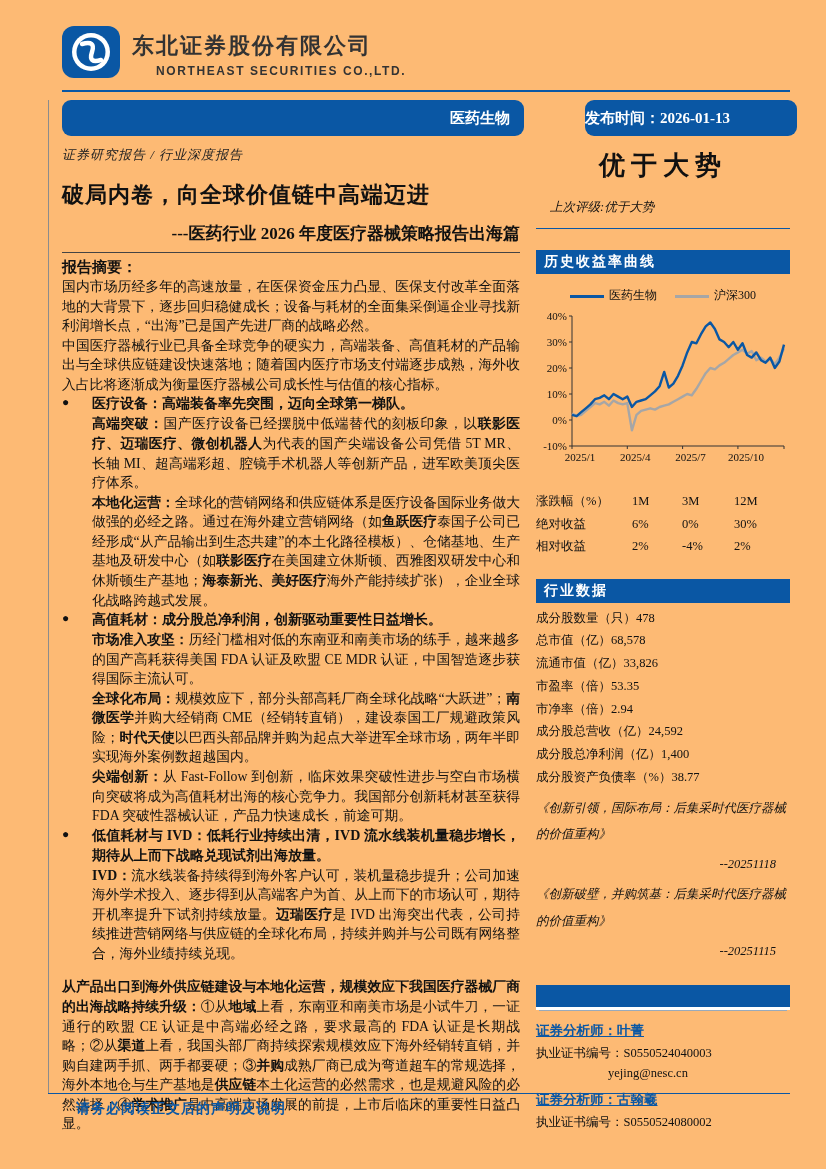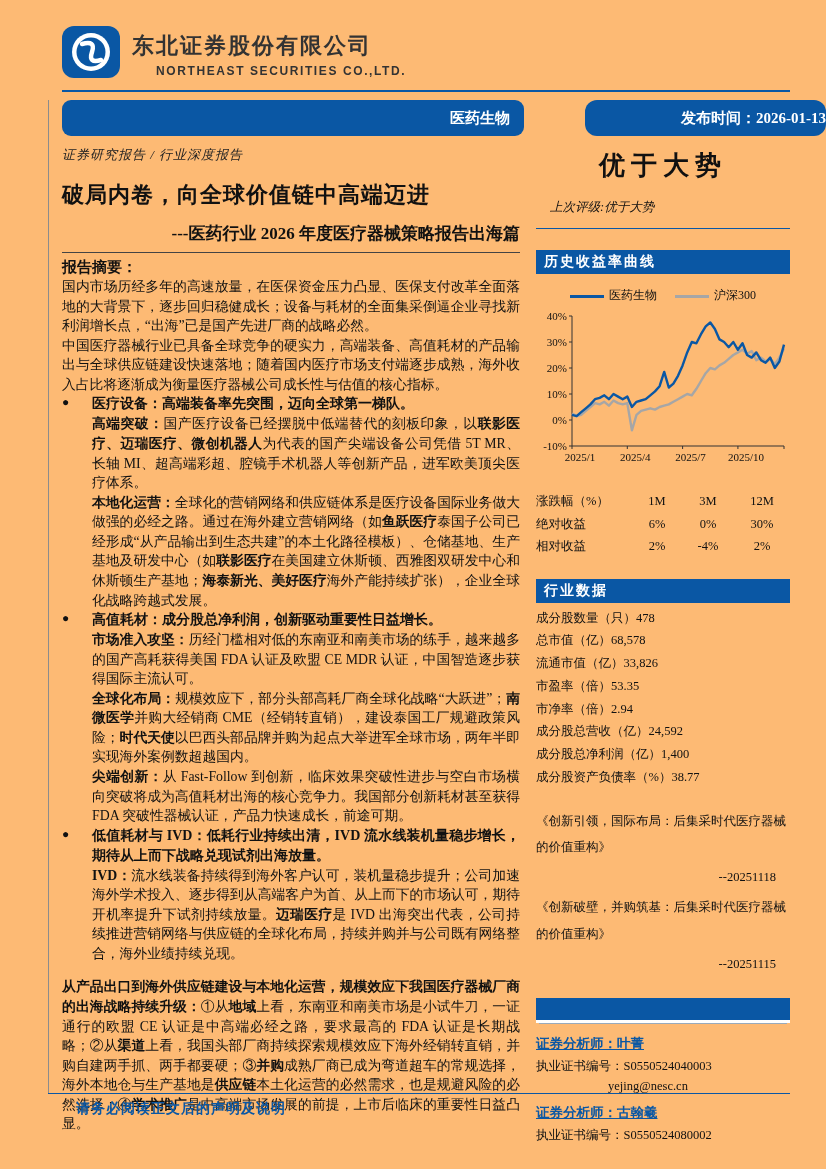--- a/index.html
+++ b/index.html
@@ -12,21 +12,21 @@
   .brand{position:absolute;left:62px;top:26px;display:flex;align-items:center;gap:12px;}
   .brand-text .cn{font-size:22px;font-weight:bold;color:#333;letter-spacing:2px;font-family:"Liberation Sans","DejaVu Sans",sans-serif;}
   .brand-text .en{font-size:12px;font-weight:bold;color:#333;letter-spacing:1.6px;margin-top:3px;font-family:"Liberation Sans","DejaVu Sans",sans-serif;padding-left:24px;}
   .brand-rule{position:absolute;left:62px;width:728px;top:90px;border-top:2px solid #0A57A4;}
   .v-rule{position:absolute;left:48px;top:100px;height:994px;border-left:1px solid #8c8c8c;}
 
   
   .pill{position:absolute;top:100px;height:36px;background:#0A57A4;border-radius:9px;color:#fff;
         font-weight:bold;font-size:15px;line-height:36px;font-family:"Liberation Serif",serif;}
   .pill-left{left:62px;width:462px;text-align:right;padding-right:14px;box-sizing:border-box;}
-  .pill-right{left:585px;width:241px;text-align:right;border-radius:12px;}
+  .pill-right{left:585px;width:212px;text-align:left;}
 
   
   .left-col{position:absolute;left:62px;top:146px;width:458px;}
   .report-type{font-style:italic;font-size:13px;color:#222;letter-spacing:1px;}
   .main-title{font-size:22px;font-weight:bold;margin-top:16px;letter-spacing:1px;}
   .sub-title{font-size:17px;font-weight:bold;text-align:right;margin-top:12px;}
   .title-rule{border-top:1px solid #444;margin-top:7px;}
   .summary-heading{font-size:15px;font-weight:bold;margin-top:5px;}
   .blocks{font-size:13.8px;line-height:1.42;text-align:justify;}
   .blk-para{margin:0;}
@@ -45,28 +45,28 @@
   .blue-rule{border-top:1px solid #0A57A4;margin-top:12px;}
   .bar{background:#0A57A4;color:#fff;font-weight:bold;font-size:14px;padding:3px 8px;letter-spacing:2px;margin-top:21px;}
   .bar-empty{background:#0A57A4;height:22px;margin-top:18px;border-bottom:3px solid #fff;box-shadow:0 4px 0 -3px #9ab;}
 
   .legend{display:flex;justify-content:center;gap:18px;margin-top:13px;font-size:12px;align-items:center;}
   .legend .sw{display:inline-block;width:34px;height:3px;margin-right:5px;vertical-align:middle;}
   .chart-wrap{margin-top:4px;}
 
   .perf{margin-top:10px;}
   .perf-row{display:grid;grid-template-columns:96px 50px 52px 56px;line-height:1.8;}
-  .perf-row .c{text-align:center;}
+  .perf-row .c{text-align:left;}
   .perf-row .lab{text-align:left;}
 
   .ind-rows{margin-top:4px;}
   .ind-row{display:flex;justify-content:flex-start;line-height:1.82;}
   .ind-row .val{text-align:right;}
 
-  .rel-items{margin-top:19px;}
+  .rel-items{margin-top:6px;font-style:italic;}
   .rel-title{line-height:2.15;}
   .rel-date{text-align:right;line-height:2.6;padding-right:14px;}
 
   .analysts{margin-top:12px;}
   .an-name{color:#0A57A4;font-weight:bold;font-size:13.5px;text-decoration:underline;margin-top:10px;}
   .an-cert{margin-top:5px;}
   .an-email{margin-top:4px;padding-left:72px;}
 
   
   .footer-rule{position:absolute;left:48px;width:742px;top:1093px;border-top:1.5px solid #0A57A4;}

